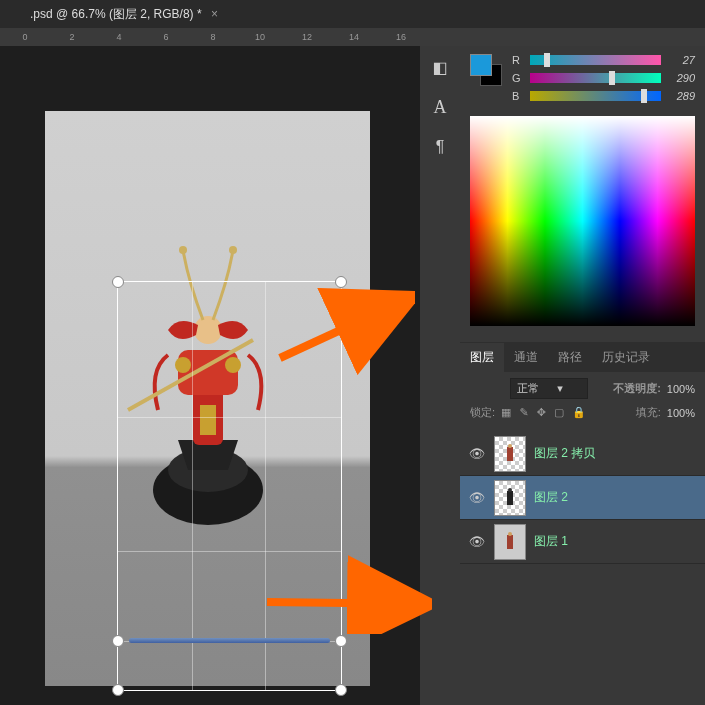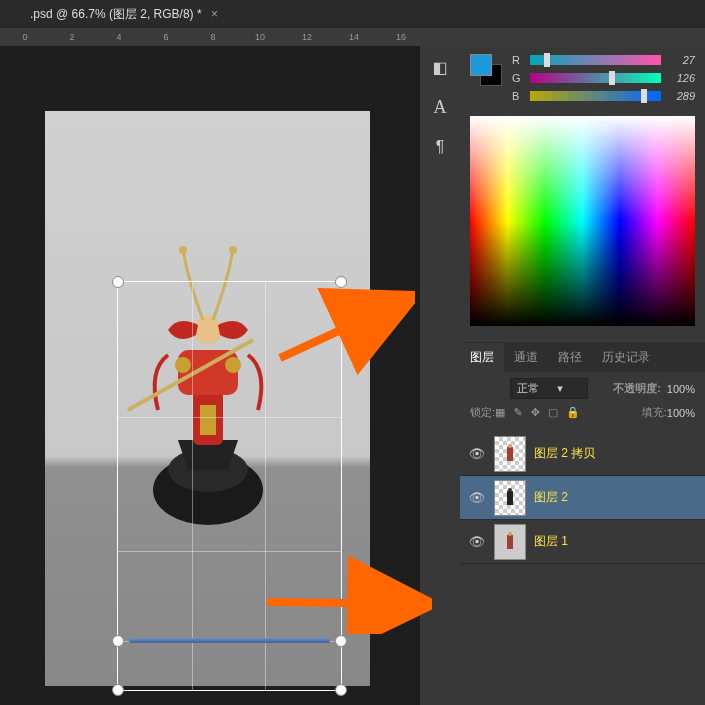--- a/index.html
+++ b/index.html
@@ -72,31 +72,31 @@
     .search-icon { width: 16px; height: 16px; border: 1.5px solid #999; border-radius: 50%; position: relative; }
     .search-icon::after { content: ''; position: absolute; right: -4px; bottom: -4px; width: 6px; height: 1.5px; background: #999; transform: rotate(45deg); }
     .filter-select { background: #2a2a2a; color: #ccc; border: 1px solid #222; padding: 2px 18px 2px 6px; font-size: 11px; }
     .filter-icons { display: flex; gap: 10px; color: #888; font-size: 13px; margin-left: 6px; }
     
     .blend-row { display: flex; align-items: center; gap: 6px; margin-bottom: 6px; padding-left: 40px; }
     .blend-select { background: #2a2a2a; color: #ccc; border: 1px solid #222; padding: 2px 24px 2px 6px; font-size: 11px; }
     .opacity-label { color: #999; margin-left: auto; font-weight: bold; }
     .opacity-val { color: #ccc; }
     
-    .lock-row { display: flex; align-items: center; color: #999; margin-bottom: 6px; }
+    .lock-row { display: flex; align-items: center; gap: 6px; color: #999; margin-bottom: 6px; }
     .lock-icons { display: flex; gap: 8px; font-size: 11px; }
     
     .layer-list { background: #383838; }
     .layer-item { display: flex; align-items: center; height: 44px; padding: 0 8px; gap: 8px; border-bottom: 1px solid #2a2a2a; cursor: pointer; }
     .layer-item.selected { background: #4a6a8a; }
     .eye { width: 18px; height: 18px; display: flex; align-items: center; justify-content: center; color: #ccc; font-size: 13px; }
     .thumb { width: 32px; height: 36px; background: #eee; border: 1px solid #888; position: relative; }
     .thumb.checker { background: repeating-conic-gradient(#ccc 0 25%, #fff 0 50%) 0 0/8px 8px; }
     .thumb-fig { position: absolute; left: 50%; top: 50%; transform: translate(-50%,-50%); width: 10px; height: 22px; }
-    .layer-name { color: #fde047; font-size: 12px; }
+    .layer-name { color: #86efac; font-size: 12px; }
   </style>
 </head>
 <body>
 
 <div class="tab-bar">
   <div class="tab">
     <span>.psd @ 66.7% (图层 2, RGB/8) *</span>
     <span class="tab-close">×</span>
   </div>
 </div>
@@ -190,21 +190,21 @@
             <div class="slider-track slider-r">
                 <div class="slider-thumb" style="left:11%"></div>
               </div>
             <span class="slider-val">27</span>
           </div>
           <div class="slider-row">
             <span class="slider-label">G</span>
             <div class="slider-track slider-g">
                 <div class="slider-thumb" style="left:60%"></div>
               </div>
-            <span class="slider-val">126</span>
+            <span class="slider-val">290</span>
           </div>
           <div class="slider-row">
             <span class="slider-label">B</span>
             <div class="slider-track slider-b">
                 <div class="slider-thumb" style="left:85%"></div>
               </div>
             <span class="slider-val">289</span>
           </div>
         </div>
       </div>

